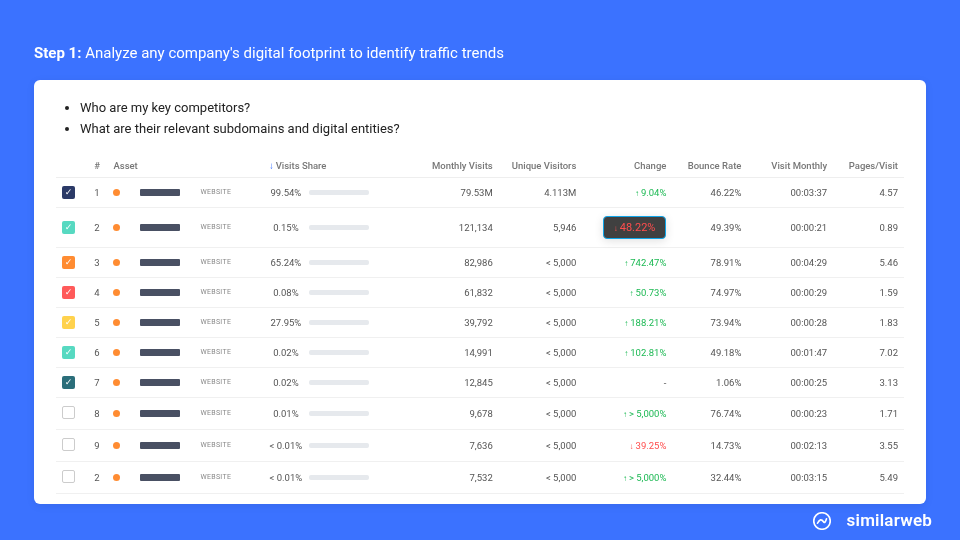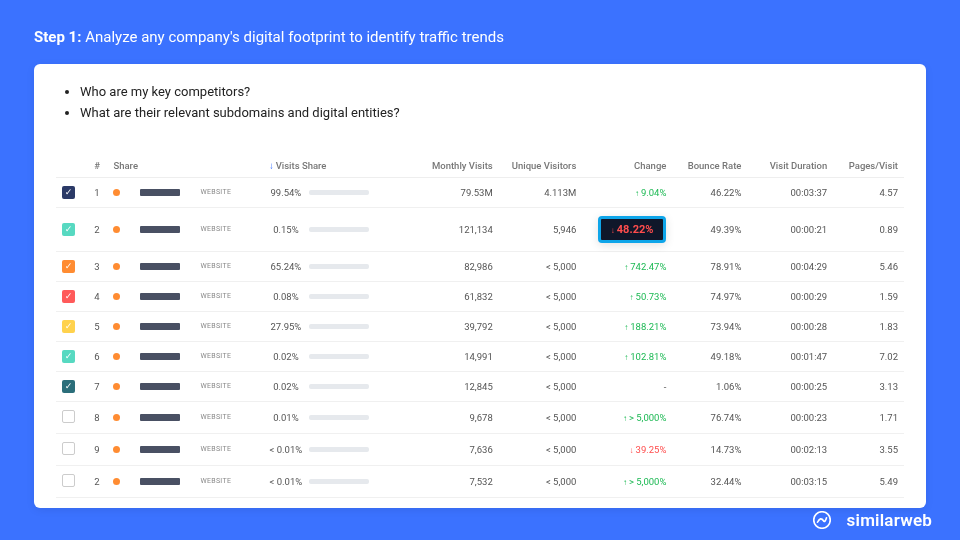--- a/index.html
+++ b/index.html
@@ -1,21 +1,21 @@
 <!DOCTYPE html>
 <html><head>
 <meta charset="utf-8">
 <style>
 *{margin:0;padding:0;box-sizing:border-box}
 body{width:960px;height:540px;background:#3b72ff;font-family:-apple-system,Segoe UI,Roboto,Arial,sans-serif;overflow:hidden}
-.outer{padding:28px 34px 0 34px}
+.outer{padding:44px 34px 0 34px}
 .step-title{color:#fff;font-size:15px;font-weight:400;margin-bottom:18px}
 .step-title b{font-weight:700}
 .card{background:#fff;border-radius:6px;padding:18px 22px 10px 22px;box-shadow:0 2px 8px rgba(0,0,0,.08)}
-.qlist{list-style:disc;padding-left:24px;margin-bottom:30px}
+.qlist{list-style:disc;padding-left:24px;margin-bottom:14px}
 .qlist li{font-size:13px;color:#222;line-height:1.6}
 .tbl{width:100%;border-collapse:collapse;font-size:9.5px;table-layout:fixed}
 .tbl th{text-align:right;font-weight:500;color:#777;padding:6px 6px;border-bottom:1px solid #eee;white-space:nowrap}
 .tbl th.ta-l{text-align:left}
 .tbl td{text-align:right;color:#555;padding:8px 6px;border-bottom:1px solid #f0f0f0;white-space:nowrap}
 .tbl td.ta-l{text-align:left}
 .col-chk{width:30px}
 .col-num{width:18px}
 .col-asset{width:145px}
 .col-share{width:130px}
@@ -31,23 +31,23 @@
 .dot{width:7px;height:7px;border-radius:50%;background:#ff8c32}
 .bar-name{width:40px;height:7px;background:#495063;border-radius:1px}
 .asset-tag{font-size:7px;color:#888;letter-spacing:.3px}
 .share-cell{display:flex;align-items:center;gap:6px}
 .share-val{min-width:34px;text-align:center;color:#555}
 .share-bar{width:60px;height:5px;background:#e6e9ed;border-radius:2px;overflow:hidden}
 .share-fill{height:100%;background:#3b72ff}
 .chg-up{color:#1db954}
 .chg-dn{color:#ff4d4d}
 .chg-arrow{font-size:8px;margin-right:2px}
-.chg-callout{display:inline-block;padding:4px 10px;border:3px solid #0ea5e9;border-radius:4px;box-shadow:0 2px 10px rgba(0,0,0,.12);color:#ff4d4d;font-size:11px;font-weight:700;background:#0f172a}
+.chg-callout{display:inline-block;padding:4px 10px;border:1px solid #0ea5e9;border-radius:4px;box-shadow:0 2px 10px rgba(0,0,0,.12);color:#ff4d4d;font-size:11px;font-weight:400;background:#404040}
 .sort-arrow{color:#3b72ff;margin-right:2px}
-.logo-wrap{position:absolute;right:28px;bottom:10px;display:flex;align-items:center;gap:16px;color:#fff}
+.logo-wrap{position:absolute;right:28px;bottom:10px;display:flex;align-items:flex-end;gap:16px;color:#fff}
 .logo-ic{width:18px;height:18px}
 .logo-txt{font-size:17px;font-weight:600;letter-spacing:.2px}
 </style>
 </head>
 <body>
 
 <div class="outer">
   <div class="step-title">
     <b>Step 1:</b>
     <span>Analyze any company's digital footprint to identify traffic trends</span>
@@ -69,27 +69,27 @@
           <col class="col-uv">
           <col class="col-chg">
           <col class="col-br">
           <col class="col-vd">
           <col class="col-pv">
       </colgroup>
       <thead>
         <tr>
           <th class="ta-l"></th>
           <th class="ta-l">#</th>
-          <th class="ta-l">Share</th>
+          <th class="ta-l">Asset</th>
           <th class="ta-l"><span class="sort-arrow">↓</span><span>Visits Share</span></th>
           <th>Monthly Visits</th>
           <th>Unique Visitors</th>
           <th>Change</th>
           <th>Bounce Rate</th>
-          <th>Visit Duration</th>
+          <th>Visit Monthly</th>
           <th>Pages/Visit</th>
         </tr>
       </thead>
       <tbody id="tbody">
           <tr>
     <td class="ta-l"><span class="chk on" style="background:#2b3a67">✓</span></td>
     <td class="ta-l">1</td>
     <td class="ta-l">
       <div class="asset-cell">
         <span class="dot"></span>

